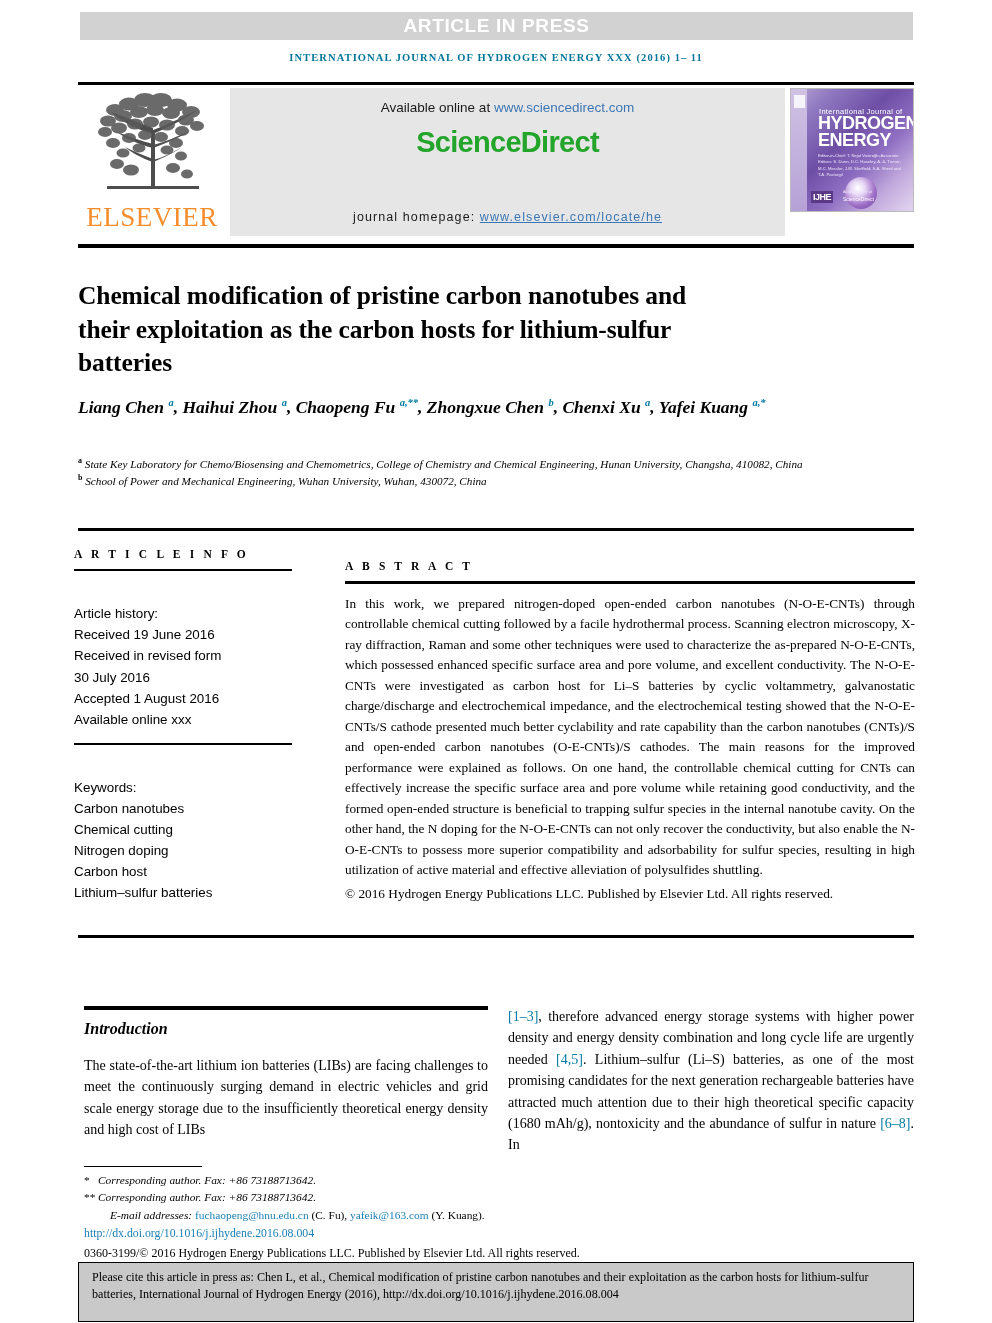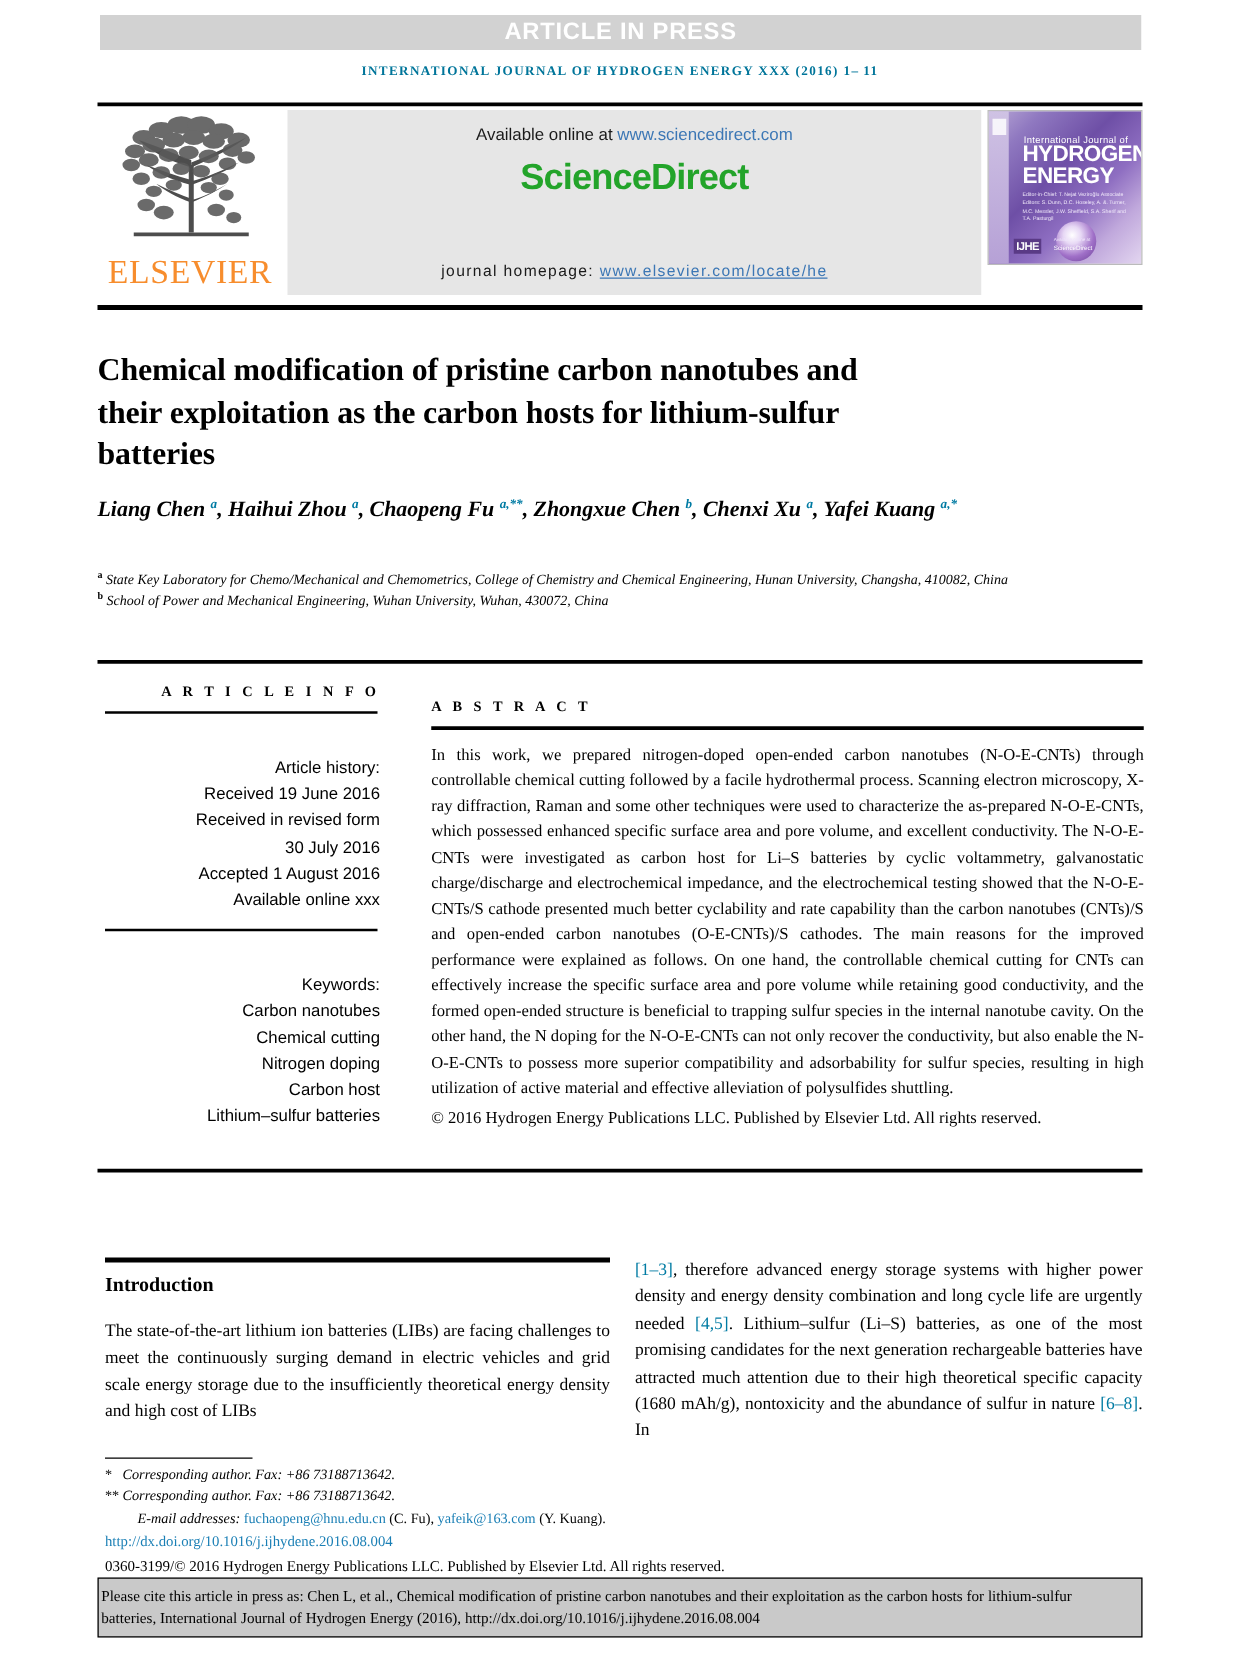--- a/index.html
+++ b/index.html
@@ -272,24 +272,23 @@
     left: 78px;
     top: 528px;
     width: 836px;
     height: 3px;
     background: #000000;
   }
 
   
   .info-col {
     position: absolute;
-    left: 84px;
+    left: 74px;
     top: 548px;
     width: 220px;
-    text-align: right;
   }
   .sec-head {
     font-family: "Liberation Serif", serif;
     font-weight: bold;
     font-size: 11.5px;
     letter-spacing: 3.2px;
     color: #000;
   }
   .info-rule {
     width: 218px;
@@ -371,20 +370,21 @@
     height: 4px;
     background: #000;
     margin-bottom: 10px;
   }
   .intro-head {
     font-family: "Liberation Serif", serif;
     font-weight: bold;
     font-size: 16px;
     margin-bottom: 17px;
     color: #000;
+    font-style: italic;
   }
   .body-text {
     font-family: "Liberation Serif", serif;
     font-size: 14px;
     line-height: 1.53;
     text-align: justify;
     color: #000;
   }
   .ref { color: #007ba3; }
 
@@ -429,25 +429,25 @@
     color: #000;
     margin-top: 1px;
   }
 
   
   .cite-box {
     position: absolute;
     left: 78px;
     top: 1262px;
     width: 836px;
-    height: 48px;
+    height: 60px;
     background: #c9c9c9;
     border: 1.5px solid #000;
     box-sizing: border-box;
-    padding: 6px 11px 0 2px;
+    padding: 6px 11px 0 13px;
   }
   .cite-text {
     font-family: "Liberation Serif", serif;
     font-size: 12.1px;
     line-height: 1.42;
     color: #000;
   }
 </style>
 </head>
 <body>
@@ -538,21 +538,21 @@
     </div>
   </div>
 
   <div class="rule-below-masthead"></div>
 
   <h1 class="title">Chemical modification of pristine carbon nanotubes and their exploitation as the carbon hosts for lithium-sulfur batteries</h1>
 
   <div class="authors"><span>Liang Chen </span><sup>a</sup><span>, </span><span>Haihui Zhou </span><sup>a</sup><span>, </span><span>Chaopeng Fu </span><sup>a,**</sup><span>, </span><span>Zhongxue Chen </span><sup>b</sup><span>, </span><span>Chenxi Xu </span><sup>a</sup><span>, </span><span>Yafei Kuang </span><sup>a,*</sup></div>
 
   <div class="affils">
-      <div><sup>a</sup><span> State Key Laboratory for Chemo/Mechanical and Chemometrics, College of Chemistry and Chemical Engineering, Hunan University, Changsha, 410082, China</span></div>
+      <div><sup>a</sup><span> State Key Laboratory for Chemo/Biosensing and Chemometrics, College of Chemistry and Chemical Engineering, Hunan University, Changsha, 410082, China</span></div>
       <div><sup>b</sup><span> School of Power and Mechanical Engineering, Wuhan University, Wuhan, 430072, China</span></div>
     </div>
 
   <div class="rule-info-top"></div>
 
   <div class="info-col">
     <div class="sec-head">A R T I C L E   I N F O</div>
     <div class="info-rule"></div>
     <div class="info-body">
       <div>Article history:</div>

